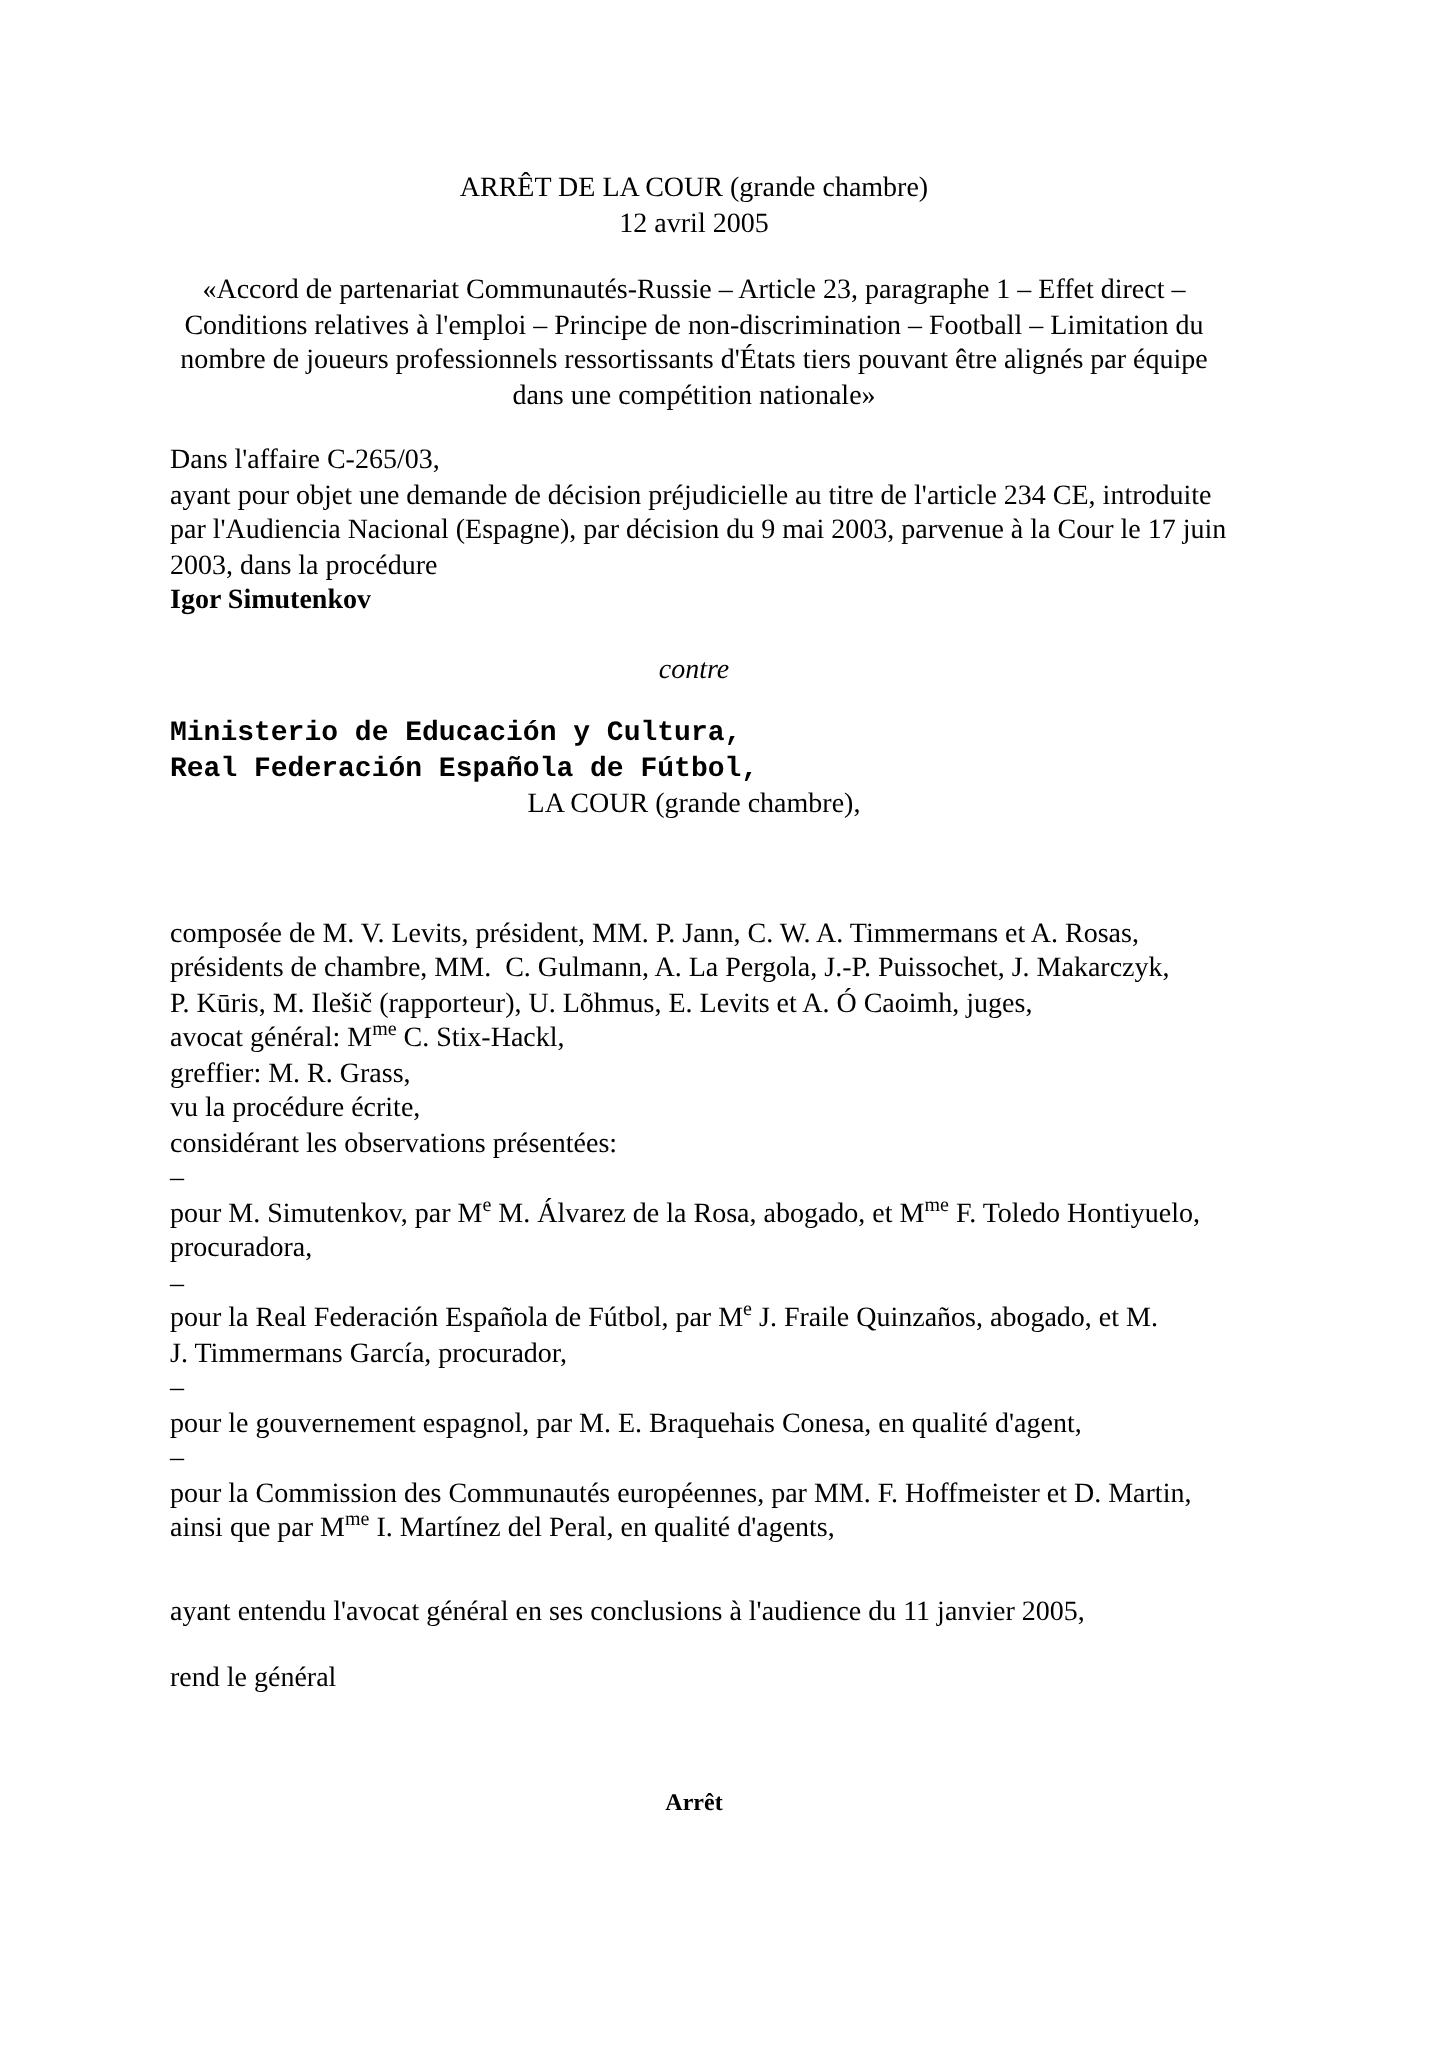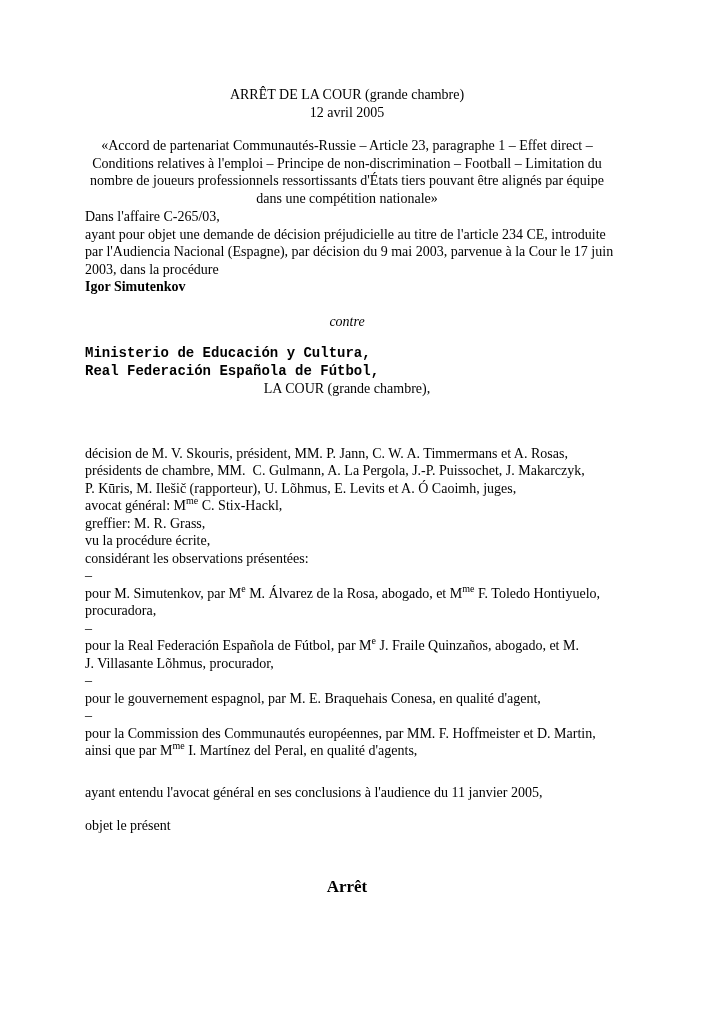--- a/index.html
+++ b/index.html
@@ -20,31 +20,31 @@
   }
   .tl { white-space: pre; }           
   .center { text-align: center; }
   .bold { font-weight: bold; }
   sup {
     font-size: 10px;
     line-height: 0;
     vertical-align: super;
   }
   .keywords   { margin-top: 16px; }
-  .case-intro { margin-top: 1px; }
+  .case-intro { margin-top: 15px; }
   .versus     { margin-top: 17px; font-style: italic; }
   .defendants { margin-top: 15px; font-family: Liberation Mono, monospace; }
   .court      { }
   .composition{ margin-top: 47px; }
   .hearing    { margin-top: 24px; }
   .renders    { margin-top: 16px; }
   .arret {
     margin-top: 42px;
     font-weight: bold;
-    font-size: 17px;
+    font-size: 12px;
     line-height: 20px;
   }
 </style>
 </head>
 <body>
 
 <div class="page">
 
   <div class="center">
     <div class="tl">ARRÊT DE LA COUR (grande chambre)</div>
@@ -76,42 +76,42 @@
   <div class="bold defendants">
       <div class="tl">Ministerio de Educación y Cultura,</div>
       <div class="tl">Real Federación Española de Fútbol,</div>
     </div>
 
   <div class="center court">
     <div class="tl">LA COUR (grande chambre),</div>
   </div>
 
   <div class="composition">
-      <div class="tl">décision de M. V. Skouris, président, MM. P. Jann, C. W. A. Timmermans et A. Rosas,</div>
+      <div class="tl">composée de M. V. Levits, président, MM. P. Jann, C. W. A. Timmermans et A. Rosas,</div>
       <div class="tl">présidents de chambre, MM.  C. Gulmann, A. La Pergola, J.-P. Puissochet, J. Makarczyk,</div>
       <div class="tl">P. Kūris, M. Ilešič (rapporteur), U. Lõhmus, E. Levits et A. Ó Caoimh, juges,</div>
       <div class="tl">avocat général: M<sup>me</sup> C. Stix-Hackl,</div>
       <div class="tl">greffier: M. R. Grass,</div>
       <div class="tl">vu la procédure écrite,</div>
       <div class="tl">considérant les observations présentées:</div>
     </div>
 
   <div>
     <div>
       <div class="tl">–</div>
       <div>
           <div class="tl">pour M. Simutenkov, par M<sup>e</sup> M. Álvarez de la Rosa, abogado, et M<sup>me</sup> F. Toledo Hontiyuelo,</div>
           <div class="tl">procuradora,</div>
         </div>
     </div>
     <div>
       <div class="tl">–</div>
       <div>
           <div class="tl">pour la Real Federación Española de Fútbol, par M<sup>e</sup> J. Fraile Quinzaños, abogado, et M.</div>
-          <div class="tl">J. Villasante Lõhmus, procurador,</div>
+          <div class="tl">J. Timmermans García, procurador,</div>
         </div>
     </div>
     <div>
       <div class="tl">–</div>
       <div>
           <div class="tl">pour le gouvernement espagnol, par M. E. Braquehais Conesa, en qualité d'agent,</div>
         </div>
     </div>
     <div>
       <div class="tl">–</div>
@@ -120,20 +120,20 @@
           <div class="tl">ainsi que par M<sup>me</sup> I. Martínez del Peral, en qualité d'agents,</div>
         </div>
     </div>
   </div>
 
   <div class="hearing">
     <div class="tl">ayant entendu l'avocat général en ses conclusions à l'audience du 11 janvier 2005,</div>
   </div>
 
   <div class="renders">
-    <div class="tl">objet le présent</div>
+    <div class="tl">rend le général</div>
   </div>
 
   <div class="center arret">
     <div class="tl">Arrêt</div>
   </div>
 
 </div>
 
 </body></html>

